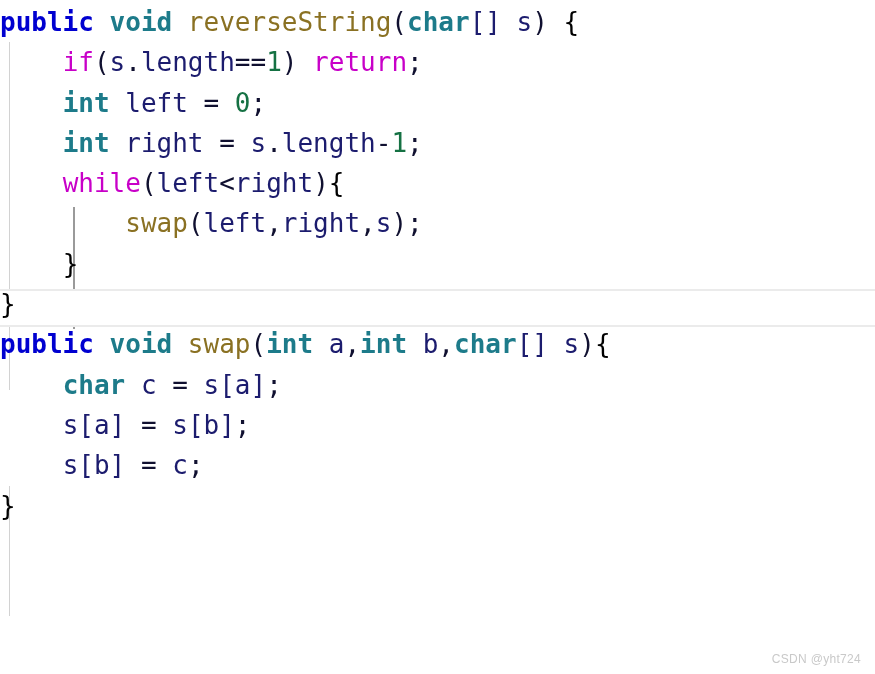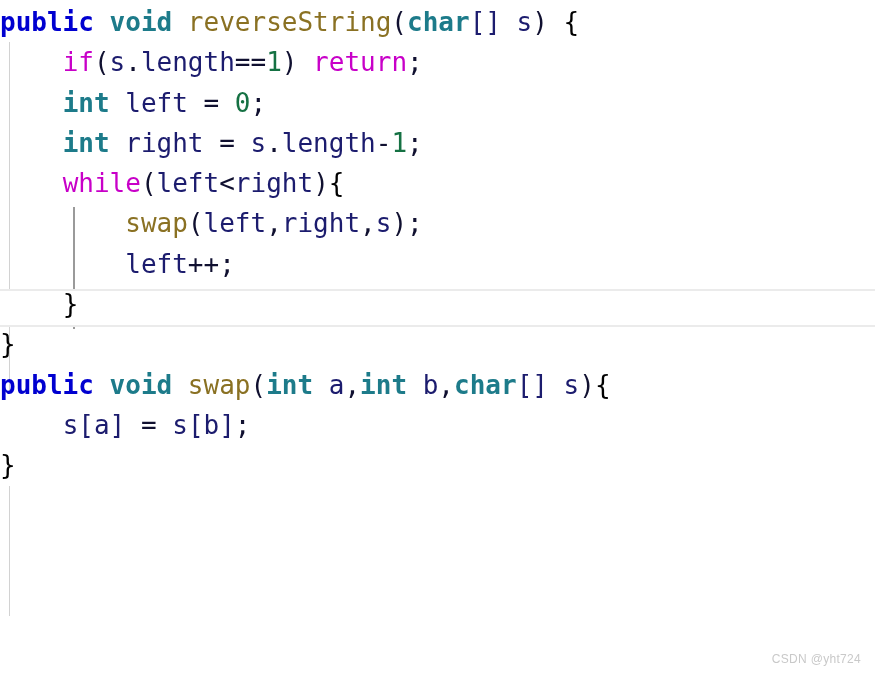--- a/index.html
+++ b/index.html
@@ -104,23 +104,24 @@
 
   <div id="line-highlight" class="line-highlight" style="top: 287px; height: 38px; border-top-color: rgb(235, 235, 235); border-bottom-color: rgb(235, 235, 235); background: rgb(255, 255, 255);"></div>
 
   <div id="code-body" class="code-body">
       <div class="code-line"><span class="t-keyword">public</span><span class="t-punct"> </span><span class="t-type">void</span><span class="t-punct"> </span><span class="t-method">reverseString</span><span class="t-punct">(</span><span class="t-type">char</span><span class="t-bracket">[]</span><span class="t-punct"> </span><span class="t-ident">s</span><span class="t-punct">) </span><span class="t-brace">{</span></div>
       <div class="code-line"><span class="t-punct">    </span><span class="t-control">if</span><span class="t-punct">(</span><span class="t-ident">s</span><span class="t-punct">.</span><span class="t-ident">length</span><span class="t-punct">==</span><span class="t-number">1</span><span class="t-punct">) </span><span class="t-control">return</span><span class="t-punct">;</span></div>
       <div class="code-line"><span class="t-punct">    </span><span class="t-type">int</span><span class="t-punct"> </span><span class="t-ident">left</span><span class="t-punct"> = </span><span class="t-number">0</span><span class="t-punct">;</span></div>
       <div class="code-line"><span class="t-punct">    </span><span class="t-type">int</span><span class="t-punct"> </span><span class="t-ident">right</span><span class="t-punct"> = </span><span class="t-ident">s</span><span class="t-punct">.</span><span class="t-ident">length</span><span class="t-punct">-</span><span class="t-number">1</span><span class="t-punct">;</span></div>
       <div class="code-line"><span class="t-punct">    </span><span class="t-control">while</span><span class="t-punct">(</span><span class="t-ident">left</span><span class="t-punct">&lt;</span><span class="t-ident">right</span><span class="t-punct">)</span><span class="t-brace">{</span></div>
       <div class="code-line"><span class="t-punct">        </span><span class="t-method">swap</span><span class="t-punct">(</span><span class="t-ident">left</span><span class="t-punct">,</span><span class="t-ident">right</span><span class="t-punct">,</span><span class="t-ident">s</span><span class="t-punct">);</span></div>
-      <div class="code-line"><span class="t-punct">        </span><span class="t-ident">left</span><span class="t-punct">++;</span></div>
       <div class="code-line"><span class="t-punct">    </span><span class="t-brace">}</span></div>
       <div class="code-line"><span class="t-brace">}</span></div>
       <div class="code-line"><span class="t-keyword">public</span><span class="t-punct"> </span><span class="t-type">void</span><span class="t-punct"> </span><span class="t-method">swap</span><span class="t-punct">(</span><span class="t-type">int</span><span class="t-punct"> </span><span class="t-ident">a</span><span class="t-punct">,</span><span class="t-type">int</span><span class="t-punct"> </span><span class="t-ident">b</span><span class="t-punct">,</span><span class="t-type">char</span><span class="t-bracket">[]</span><span class="t-punct"> </span><span class="t-ident">s</span><span class="t-punct">)</span><span class="t-brace">{</span></div>
+      <div class="code-line"><span class="t-punct">    </span><span class="t-type">char</span><span class="t-punct"> </span><span class="t-ident">c</span><span class="t-punct"> = </span><span class="t-ident">s</span><span class="t-bracket">[</span><span class="t-ident">a</span><span class="t-bracket">]</span><span class="t-punct">;</span></div>
       <div class="code-line"><span class="t-punct">    </span><span class="t-ident">s</span><span class="t-bracket">[</span><span class="t-ident">a</span><span class="t-bracket">]</span><span class="t-punct"> = </span><span class="t-ident">s</span><span class="t-bracket">[</span><span class="t-ident">b</span><span class="t-bracket">]</span><span class="t-punct">;</span></div>
+      <div class="code-line"><span class="t-punct">    </span><span class="t-ident">s</span><span class="t-bracket">[</span><span class="t-ident">b</span><span class="t-bracket">]</span><span class="t-punct"> = </span><span class="t-ident">c</span><span class="t-punct">;</span></div>
       <div class="code-line"><span class="t-brace">}</span></div>
     </div>
 
   <div class="watermark">CSDN @yht724</div>
 
 </div>
 
 </body></html>

